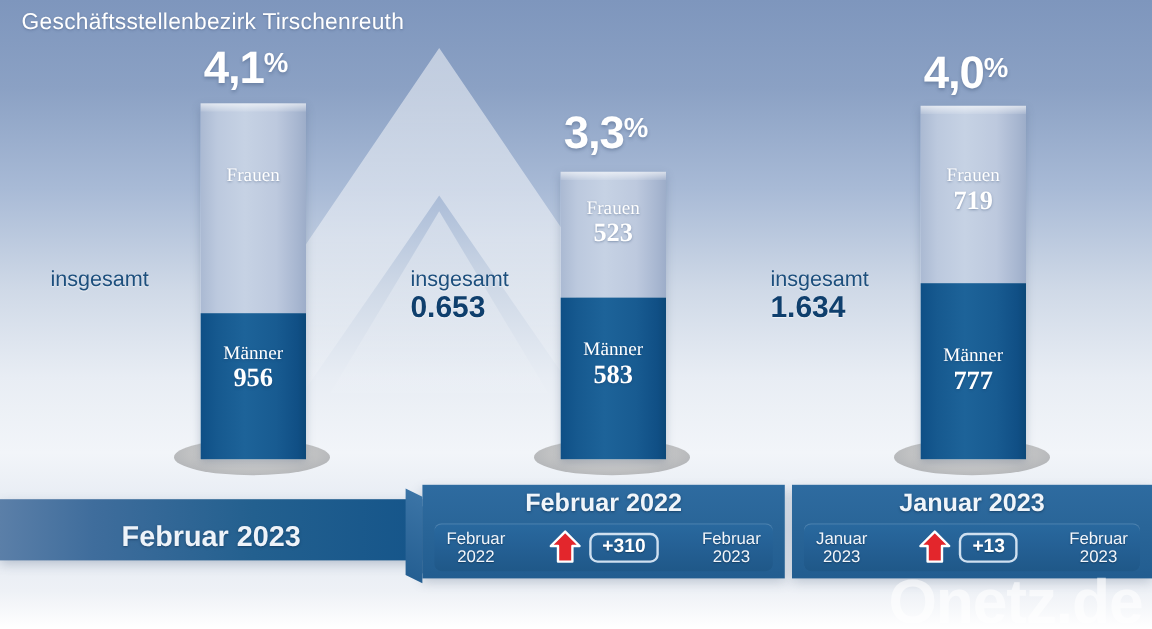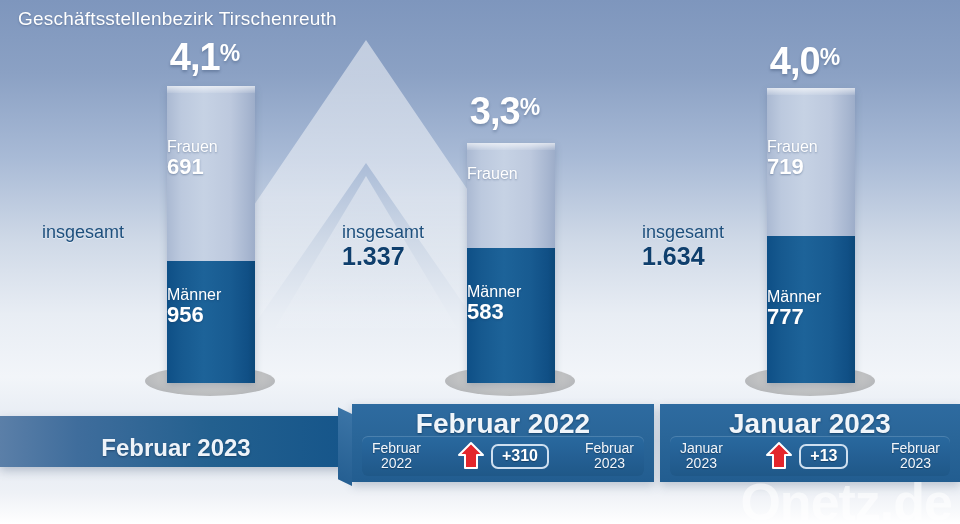--- a/index.html
+++ b/index.html
@@ -96,25 +96,26 @@
   .bar-cap {
     position: absolute;
     left: 0; right: 0; top: 0;
     height: 7px;
     background: linear-gradient(to bottom, rgba(255,255,255,.62), rgba(255,255,255,.10));
   }
 
   .seg-label {
     position: absolute;
     width: 100%;
-    text-align: left;
+    text-align: center;
     color: #ffffff;
     line-height: 1.08;
     text-shadow: 0 1px 2px rgba(30,55,95,.38);
     pointer-events: none;
+    font-family: Liberation Serif, serif;
   }
   .seg-label .cat { display: block; font-size: 16px; }
   .seg-label .num { display: block; font-size: 22px; font-weight: bold; }
 
   .total {
     position: absolute;
     text-align: left;
     line-height: 1.12;
     white-space: nowrap;
   }
@@ -179,21 +180,21 @@
     height: 72px;
     background: linear-gradient(to bottom, #3b74a6, #255f92);
     transform: skewY(26deg);
     transform-origin: right top;
   }
   .panel .heading {
     position: absolute;
     left: 0; right: 0;
     top: 4px;
     text-align: center;
-    font-size: 28px;
+    font-size: 21px;
     font-weight: bold;
     color: #f0f5fa;
     text-shadow: 0 1px 2px rgba(8,35,62,.55);
   }
 
   .cmp {
     position: absolute;
     left: 10px;
     right: 10px;
     top: 32px;
@@ -272,21 +273,20 @@
     <div class="pct" style="top:0; left:-10px;">
       <span>4,1</span><span class="sym">%</span>
     </div>
     <div class="base-ellipse" style="left:45px; top:330px; width:130px; height:30px;"></div>
     <div class="bar" style="left:67px; top:50px; width:88px; height:297px;">
       <div class="seg-f" style="height:175px;"></div>
       <div class="seg-m" style="height:122px;"></div>
       <div class="bar-cap"></div>
       <div class="seg-label" style="top:52px;">
         <span class="cat">Frauen</span>
-        <span class="num">691</span>
       </div>
       <div class="seg-label" style="top:200px;">
         <span class="cat">Männer</span>
         <span class="num">956</span>
       </div>
     </div>
     <div class="total" style="left:-58px; top:186px; width:118px;">
       <span class="cap">insgesamt</span>
     </div>
   </div>
@@ -295,29 +295,30 @@
     <div class="pct" style="top:0; left:-10px;">
       <span>3,3</span><span class="sym">%</span>
     </div>
     <div class="base-ellipse" style="left:45px; top:276px; width:130px; height:30px;"></div>
     <div class="bar" style="left:67px; top:53px; width:88px; height:240px;">
       <div class="seg-f" style="height:105px;"></div>
       <div class="seg-m" style="height:135px;"></div>
       <div class="bar-cap"></div>
       <div class="seg-label" style="top:22px;">
         <span class="cat">Frauen</span>
+        <span class="num">523</span>
       </div>
       <div class="seg-label" style="top:140px;">
         <span class="cat">Männer</span>
         <span class="num">583</span>
       </div>
     </div>
     <div class="total" style="left:-58px; top:132px; width:118px;">
       <span class="cap">insgesamt</span>
-      <span class="val">1.337</span>
+      <span class="val">0.653</span>
     </div>
   </div>
 
   <div class="bar-group" style="left:700px; top:40px; width:230px; height:350px;">
     <div class="pct" style="top:0; left:-10px;">
       <span>4,0</span><span class="sym">%</span>
     </div>
     <div class="base-ellipse" style="left:45px; top:326px; width:130px; height:30px;"></div>
     <div class="bar" style="left:67px; top:48px; width:88px; height:295px;">
       <div class="seg-f" style="height:148px;"></div>

